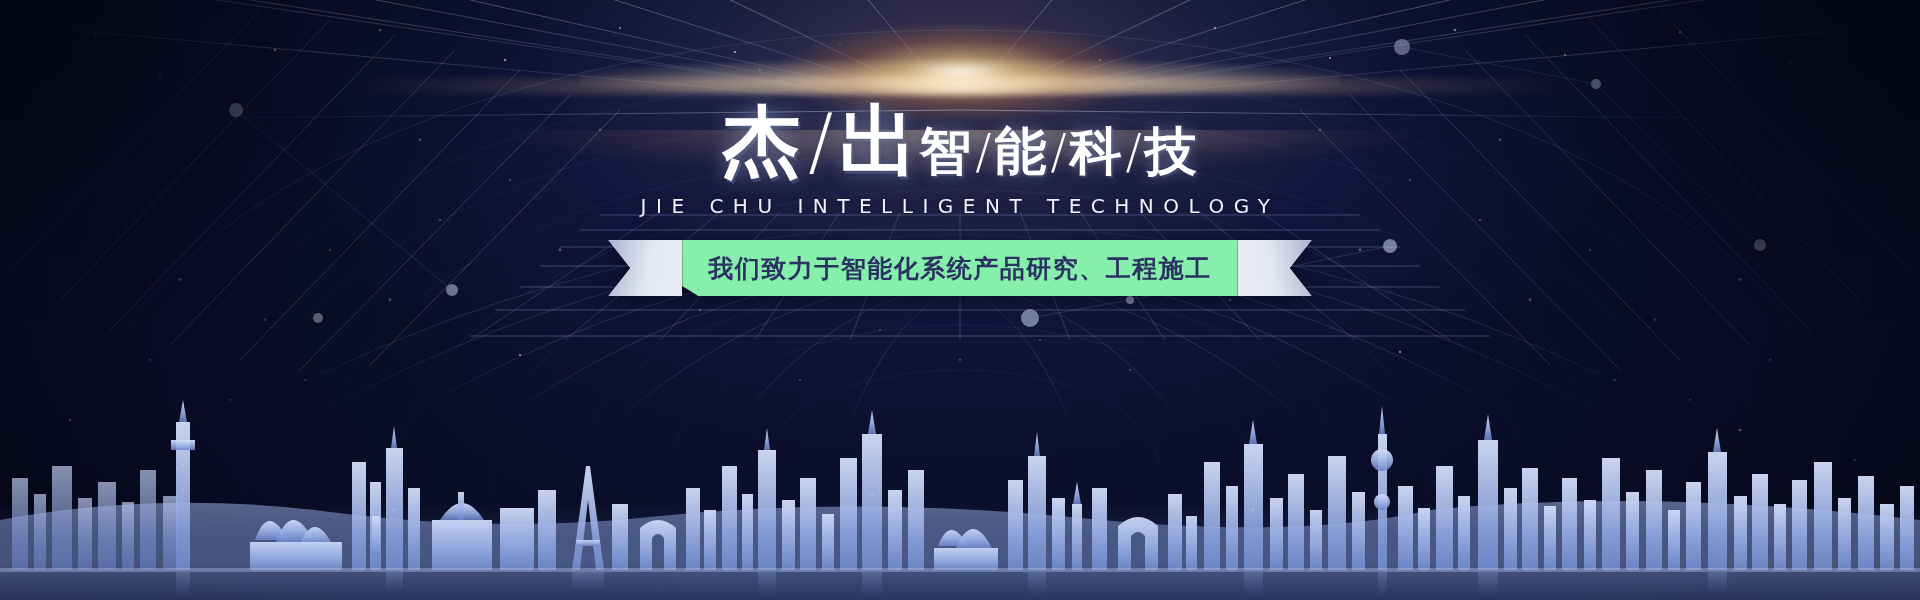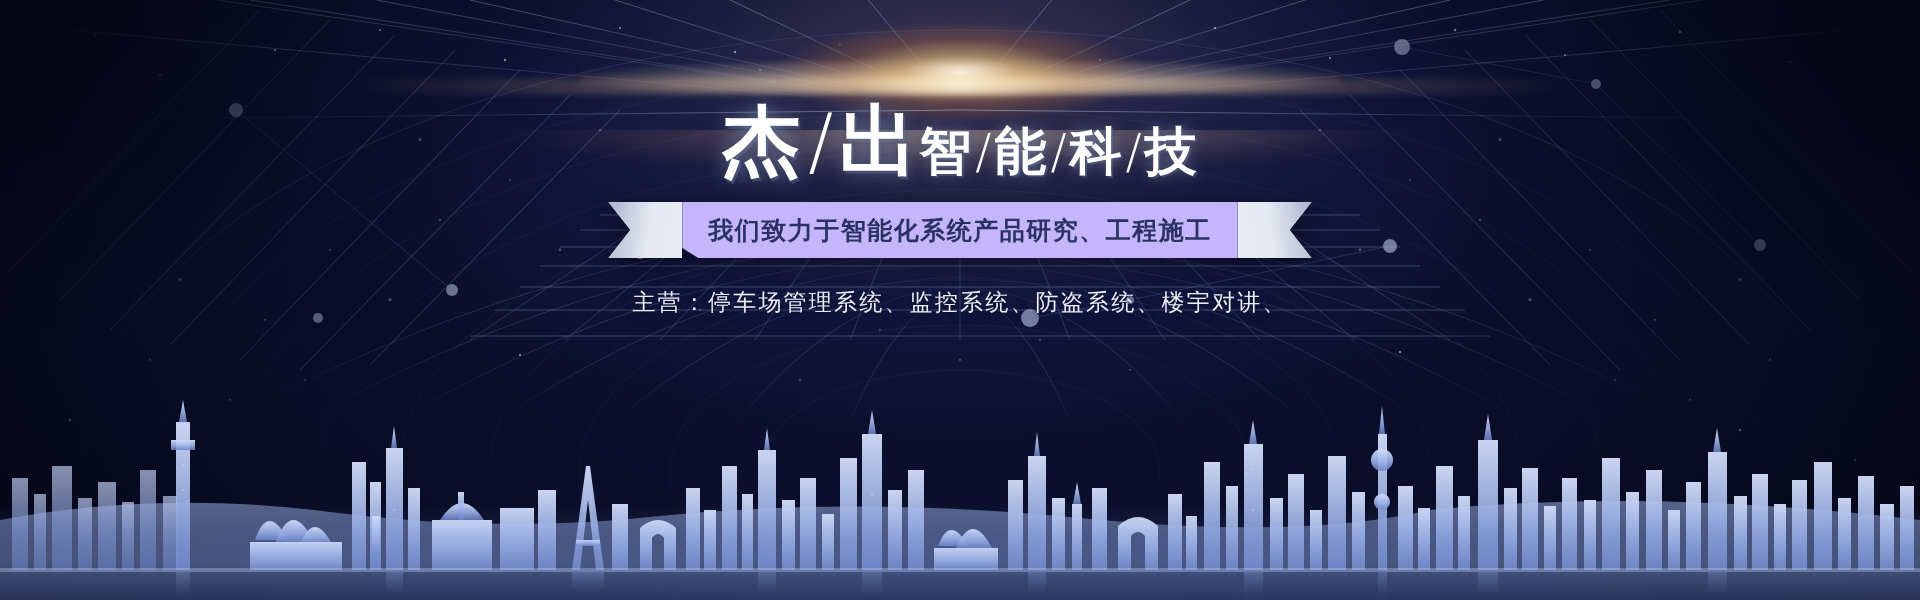--- a/index.html
+++ b/index.html
@@ -146,21 +146,21 @@
     content:"";position:absolute;left:0;top:0;width:100%;height:100%;
     background:linear-gradient(100deg, rgba(120,135,180,.55) 0%, rgba(200,210,230,.15) 55%, rgba(255,255,255,0) 100%);
     clip-path:polygon(0 0, 100% 0, 100% 100%, 0 100%, 22px 50%);
   }
   .ribbon-tail.right::after{
     content:"";position:absolute;left:0;top:0;width:100%;height:100%;
     background:linear-gradient(260deg, rgba(120,135,180,.55) 0%, rgba(200,210,230,.15) 55%, rgba(255,255,255,0) 100%);
     clip-path:polygon(0 0, 100% 0, calc(100% - 22px) 50%, 100% 100%, 0 100%);
   }
   .ribbon-main{
-    background:#c4b5fd;
+    background:#86efac;
     height:56px;
     display:flex;align-items:center;justify-content:center;
     padding:0 26px;
     position:relative;
     clip-path:polygon(0 0, 100% 0, 100% 100%, 16px 100%, 0 calc(100% - 10px));
   }
   .ribbon-main .rtext{
     font-size:25px;font-weight:bold;color:#2b3262;letter-spacing:1.5px;
     white-space:nowrap;
   }
@@ -599,27 +599,27 @@
       <span class="t-big">出</span>
       <span class="t-sm">智</span>
       <span class="t-slash-sm">/</span>
       <span class="t-sm">能</span>
       <span class="t-slash-sm">/</span>
       <span class="t-sm">科</span>
       <span class="t-slash-sm">/</span>
       <span class="t-sm">技</span>
     </div>
 
+    <div class="subtitle-en">JIE CHU INTELLIGENT TECHNOLOGY</div>
 
     <div class="ribbon-wrap">
       <div class="ribbon-tail left"></div>
       <div class="ribbon-main">
         <span class="rtext">我们致力于智能化系统产品研究、工程施工</span>
       </div>
       <div class="ribbon-tail right"></div>
     </div>
 
     <div class="desc">
-      <div>主营：停车场管理系统、监控系统、防盗系统、楼宇对讲、</div>
     </div>
 
   </div>
 </div>
 
 </body></html>

